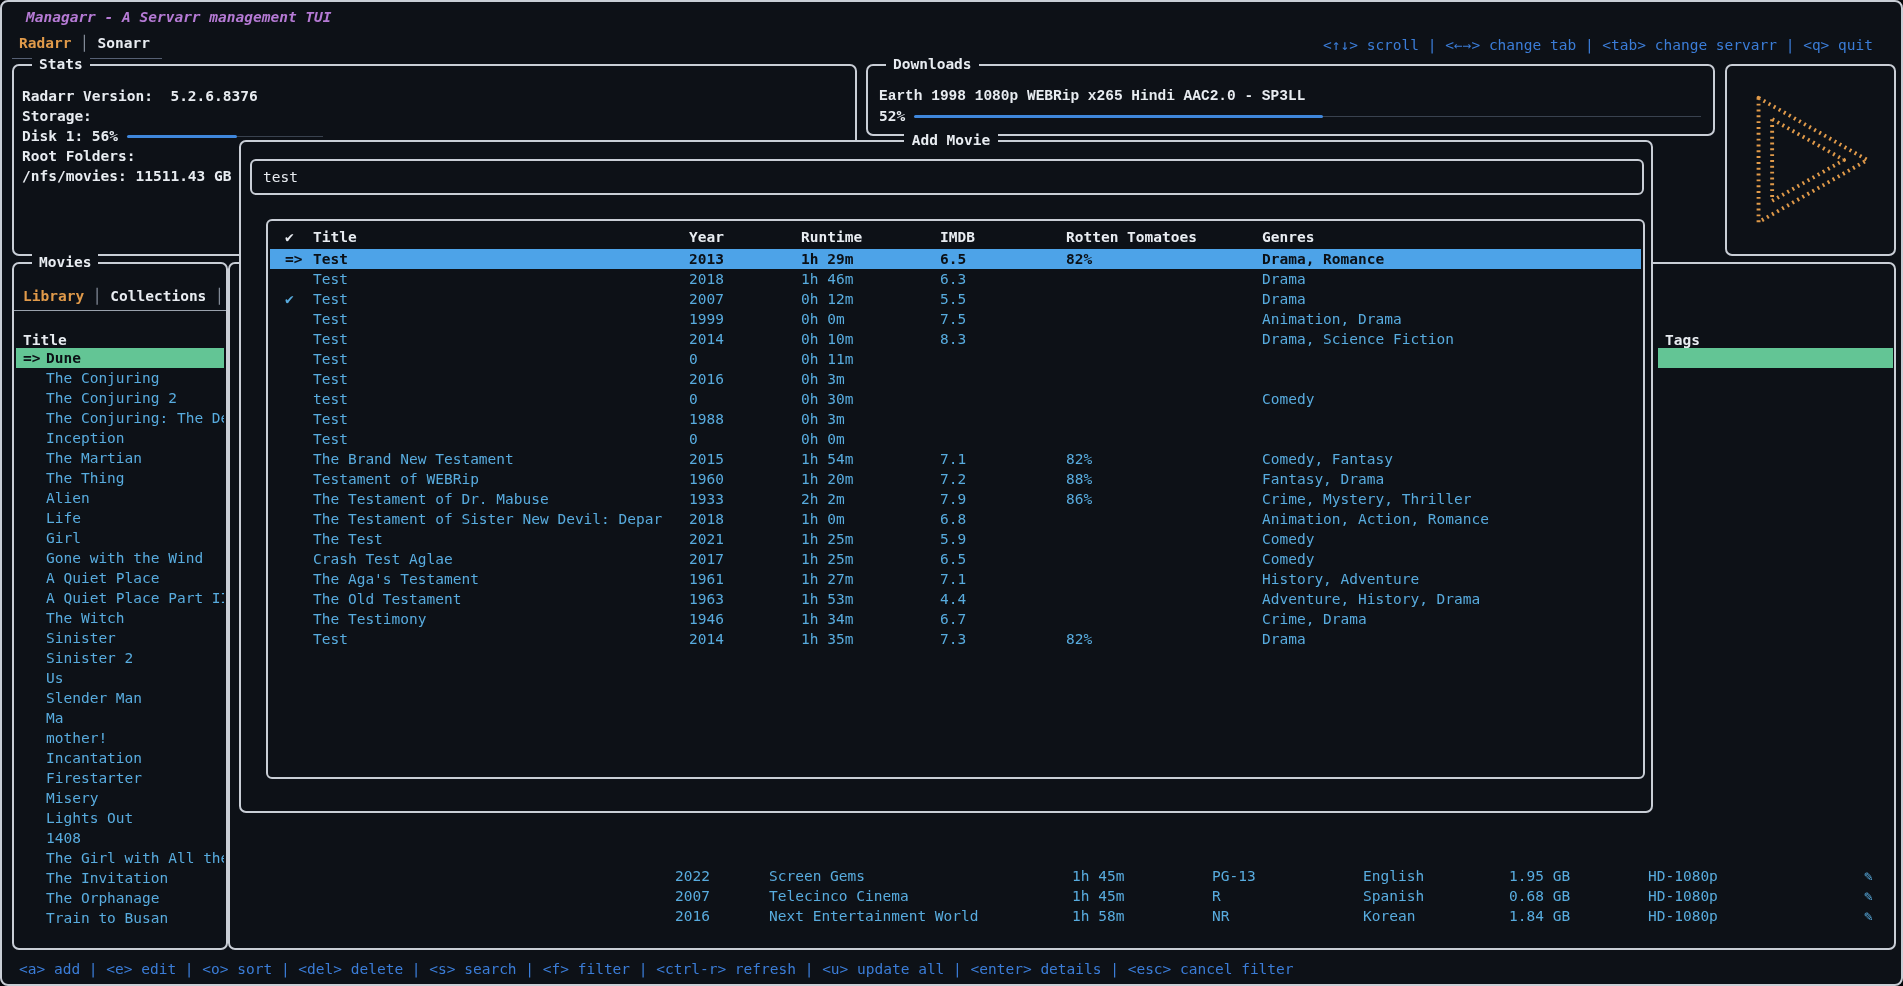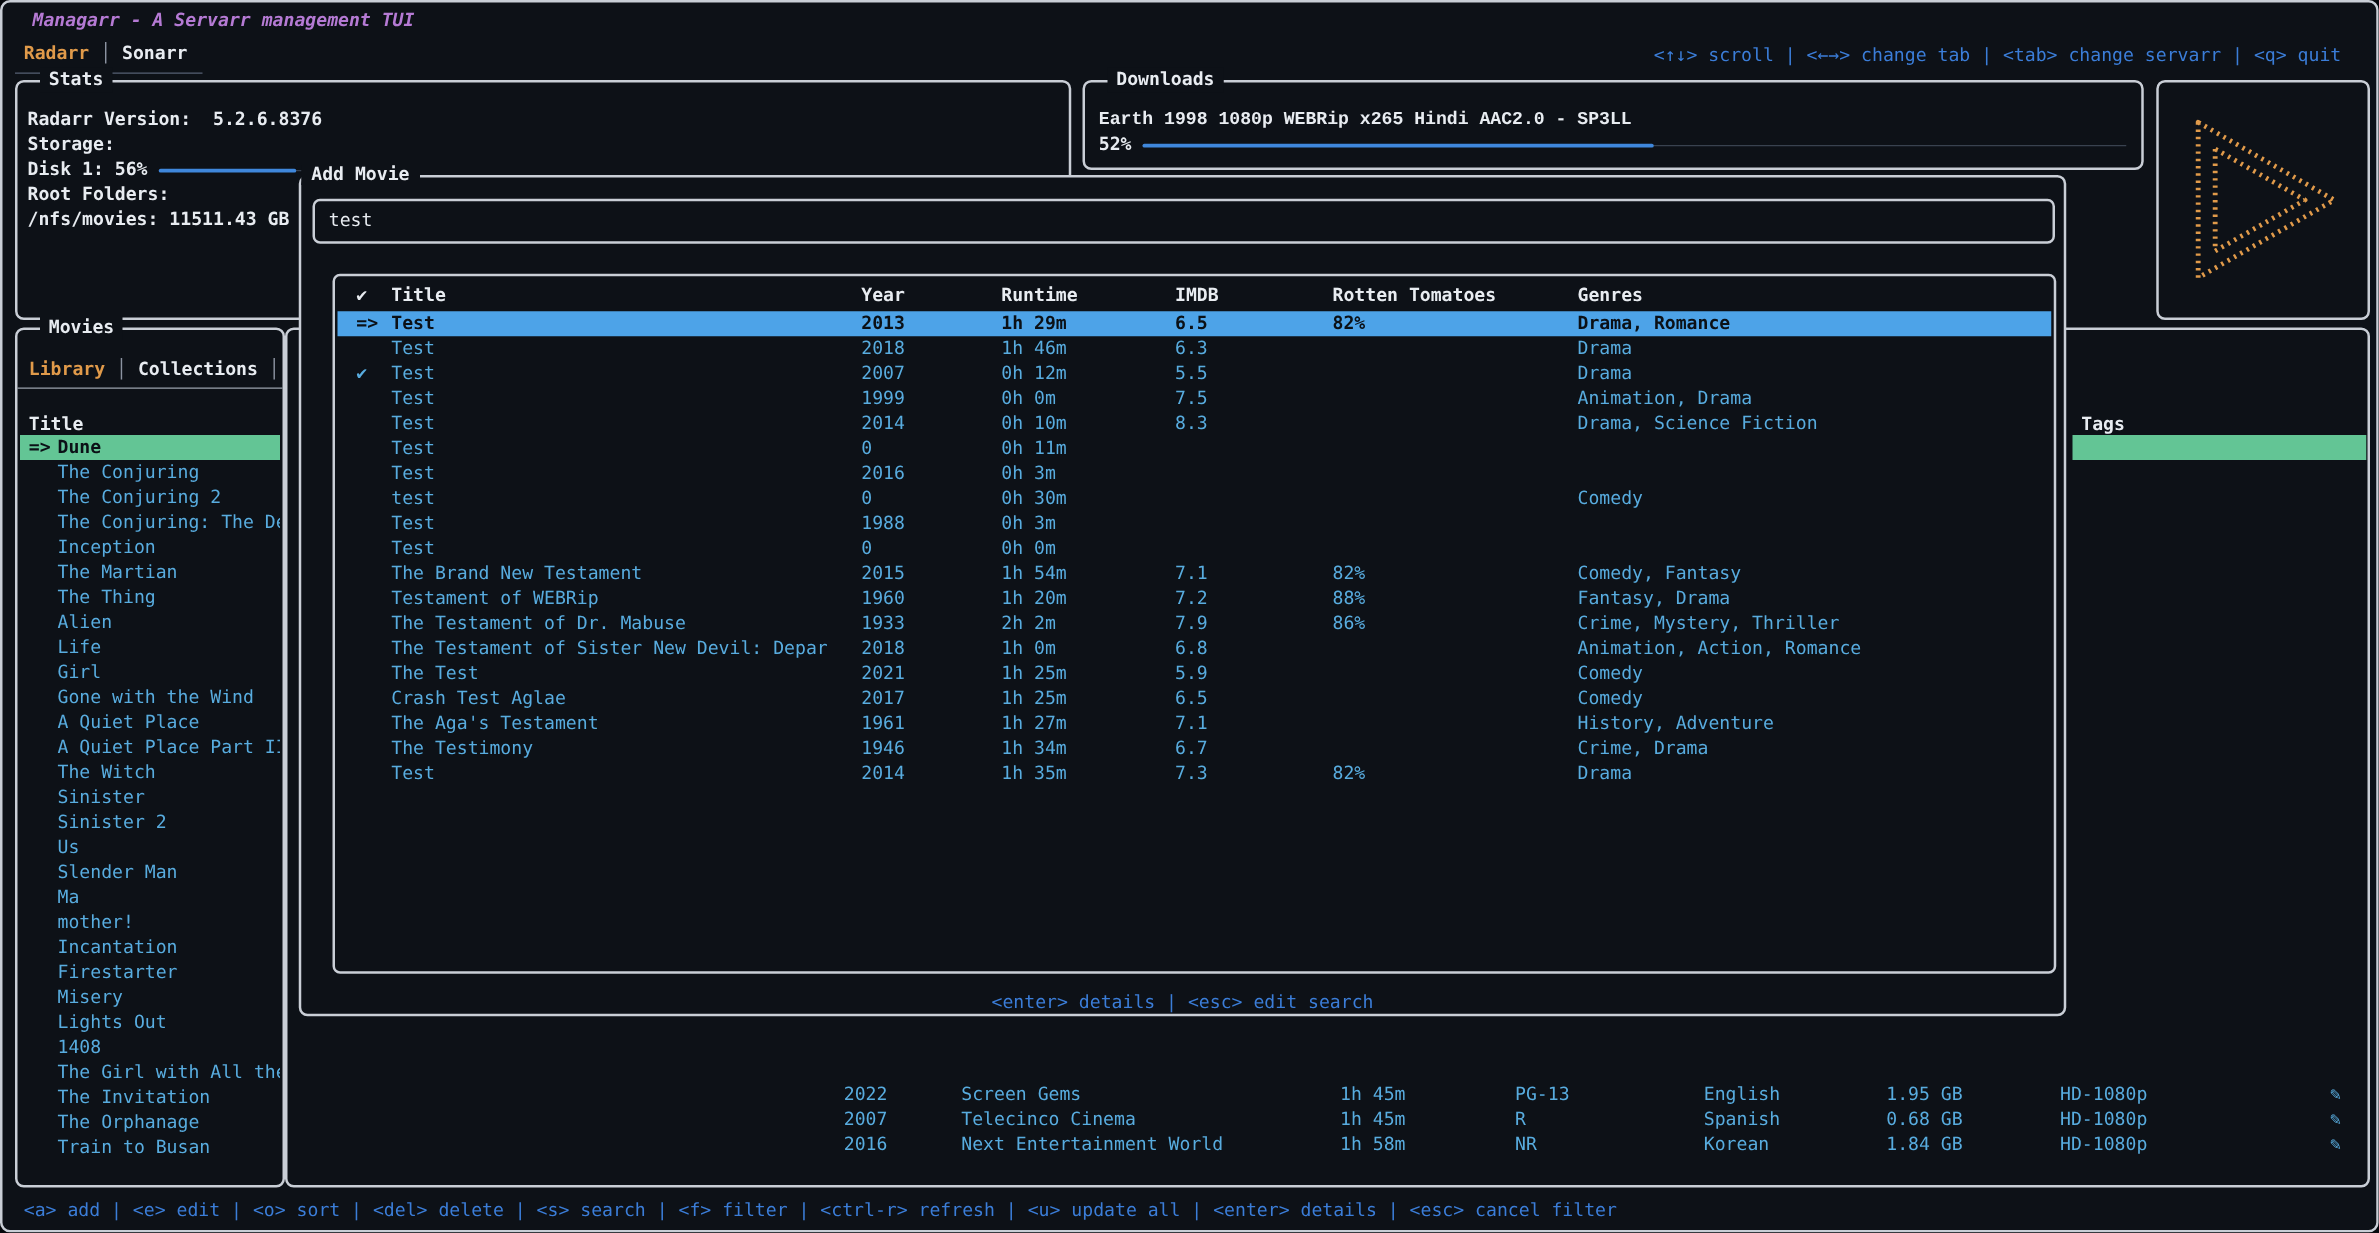--- a/index.html
+++ b/index.html
@@ -17,21 +17,21 @@
   .tabrow { position:absolute; left:17px; top:31px; white-space:pre; }
   .tab-active { color:#e09a4a; font-weight:bold; }
   .tab-idle { color:#e8ecf1; font-weight:bold; }
   .tab-sep { color:#8b93a1; }
   .tab-underline { position:absolute; left:10px; top:56px; width:150px; border-top:1px solid #566074; }
   .top-help { position:absolute; right:28px; top:33px; color:#3b7dd8; white-space:pre; }
 
   
   .panel { position:absolute; border:2px solid #c9ced6; border-radius:7px; background:#0d1117; }
   .panel-title { position:absolute; top:-12px; left:18px; background:#0d1117; padding:0 7px; font-weight:bold; color:#e8ecf1; white-space:pre; }
-  .panel-title-center { position:absolute; top:-12px; left:0; right:0; text-align:left; pointer-events:none; }
+  .panel-title-center { position:absolute; top:-12px; left:10px; right:0; text-align:center; pointer-events:none; }
   .panel-title-center span { background:#0d1117; padding:0 8px; font-weight:bold; color:#e8ecf1; }
 
   
   .stats { left:10px; top:62px; width:845px; height:192px; }
   .stats-body { position:absolute; left:8px; top:20px; right:8px; }
   .stats-line { height:20px; font-weight:bold; color:#e8ecf1; white-space:pre; }
   .gauge-line { display:flex; align-items:center; }
   .gauge-track { position:relative; height:3px; margin-left:9px; }
   .gauge-track .gauge-rest { position:absolute; left:0; right:0; top:1px; height:1px; background:#39424f; }
   .gauge-track .gauge-fill { position:absolute; left:0; top:0; height:3px; background:#3f87dc; border-radius:2px; }
@@ -423,20 +423,29 @@
           <div class="amrow">
             <span class="c-check"></span>
             <span class="c-title">The Aga's Testament</span>
             <span class="c-year">1961</span>
             <span class="c-runtime">1h 27m</span>
             <span class="c-imdb">7.1</span>
             <span class="c-rt"></span>
             <span class="c-genres">History, Adventure</span>
           </div>
 
+          <div class="amrow">
+            <span class="c-check"></span>
+            <span class="c-title">The Old Testament</span>
+            <span class="c-year">1963</span>
+            <span class="c-runtime">1h 53m</span>
+            <span class="c-imdb">4.4</span>
+            <span class="c-rt"></span>
+            <span class="c-genres">Adventure, History, Drama</span>
+          </div>
 
           <div class="amrow">
             <span class="c-check"></span>
             <span class="c-title">The Testimony</span>
             <span class="c-year">1946</span>
             <span class="c-runtime">1h 34m</span>
             <span class="c-imdb">6.7</span>
             <span class="c-rt"></span>
             <span class="c-genres">Crime, Drama</span>
           </div>
@@ -445,18 +454,17 @@
             <span class="c-check"></span>
             <span class="c-title">Test</span>
             <span class="c-year">2014</span>
             <span class="c-runtime">1h 35m</span>
             <span class="c-imdb">7.3</span>
             <span class="c-rt">82%</span>
             <span class="c-genres">Drama</span>
           </div>
         </div>
     </div>
-    <div class="modal-footer">&lt;enter&gt; details | &lt;esc&gt; edit search</div>
   </div>
 
   <div class="bottom-help">&lt;a&gt; add | &lt;e&gt; edit | &lt;o&gt; sort | &lt;del&gt; delete | &lt;s&gt; search | &lt;f&gt; filter | &lt;ctrl-r&gt; refresh | &lt;u&gt; update all | &lt;enter&gt; details | &lt;esc&gt; cancel filter</div>
 
 </div>
 
 </body></html>

